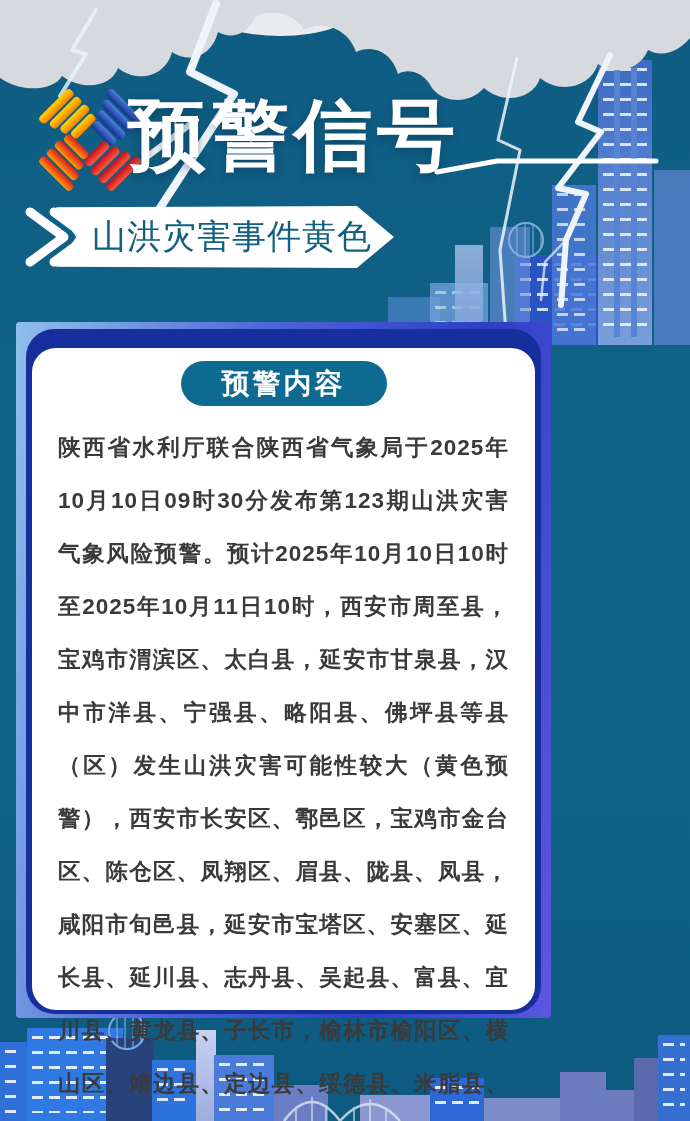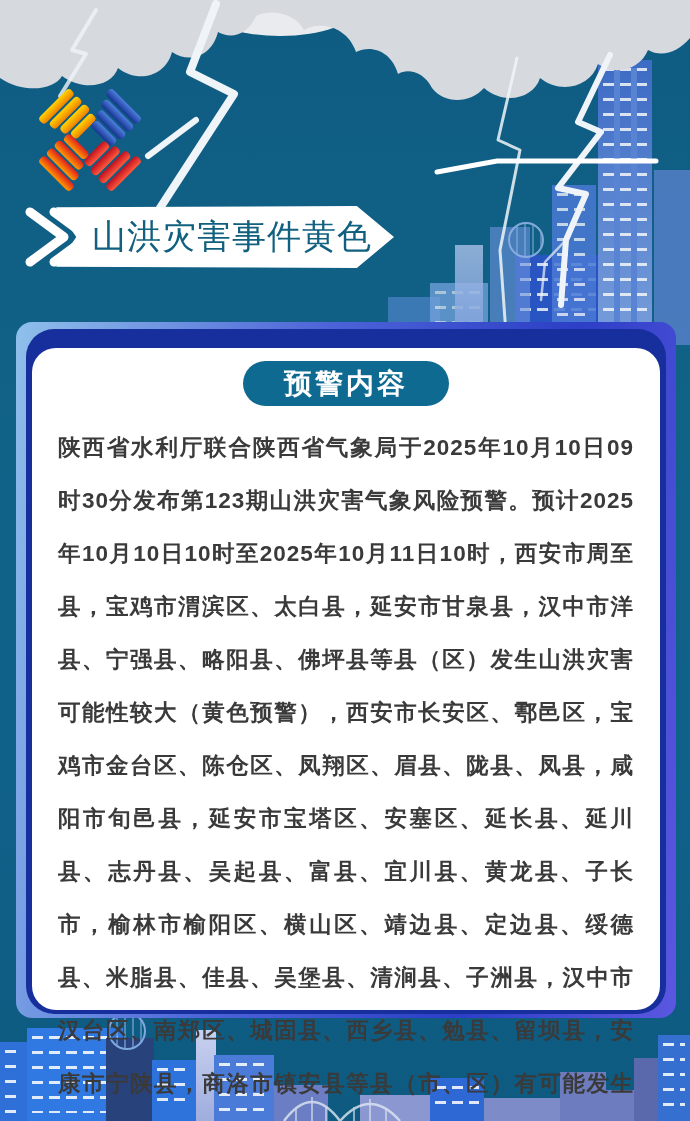--- a/index.html
+++ b/index.html
@@ -54,22 +54,22 @@
   .globe{
     position:absolute;left:508px;top:222px;width:36px;height:36px;border-radius:50%;
     border:2px solid #8fb2e4;box-sizing:border-box;
     background:repeating-linear-gradient(90deg,transparent 0 6px,rgba(143,178,228,.55) 6px 8px);
     z-index:1;opacity:.9;
   }
   .skyline-bottom{position:absolute;left:0;bottom:0;width:690px;height:100px;z-index:3;}
   .bridge{position:absolute;left:282px;bottom:0;z-index:3;opacity:.8;}
   
   .card-frame{
-    position:absolute;left:16px;top:322px;width:660px;height:696px;z-index:5;
-    border-radius:16px;
+    position:absolute;left:16px;top:322px;width:535px;height:696px;z-index:5;
+    border-radius:4px;
     background:linear-gradient(100deg,#8fc0ea 0%,#4d63d8 40%,#2c3fc6 72%,#5b57e0 100%);
   }
   .card-navy{
     position:absolute;left:10px;right:10px;top:7px;bottom:4px;
     background:#172f9c;border-radius:28px;
   }
   .card-white{
     position:absolute;left:6px;right:6px;top:19px;bottom:4px;
     background:#ffffff;border-radius:24px;
   }
@@ -151,20 +151,21 @@
       </g>
     </defs>
     <g transform="translate(60,62) rotate(-45)">
       <use href="#blade" fill="url(#gY)"></use>
       <use href="#blade" fill="url(#gB)" transform="rotate(90)"></use>
       <use href="#blade" fill="url(#gR)" transform="rotate(180)"></use>
       <use href="#blade" fill="url(#gO)" transform="rotate(270)"></use>
     </g>
   </svg>
 
+  <div class="title">预警信号</div>
   <svg class="title-underline" width="690" height="200" viewBox="0 0 690 200">
     <polyline points="437,172 497,161 656,161" fill="none" stroke="#ffffff" stroke-width="5" stroke-linecap="round"></polyline>
   </svg>
 
   <svg class="banner-chevrons" width="76" height="62" viewBox="0 0 76 62">
     <g fill="none" stroke="#ffffff" stroke-width="9" stroke-linecap="round" stroke-linejoin="round">
       <polyline points="6,6 40,31 6,56"></polyline>
       <polyline points="30,6 64,31 30,56"></polyline>
     </g>
   </svg>

